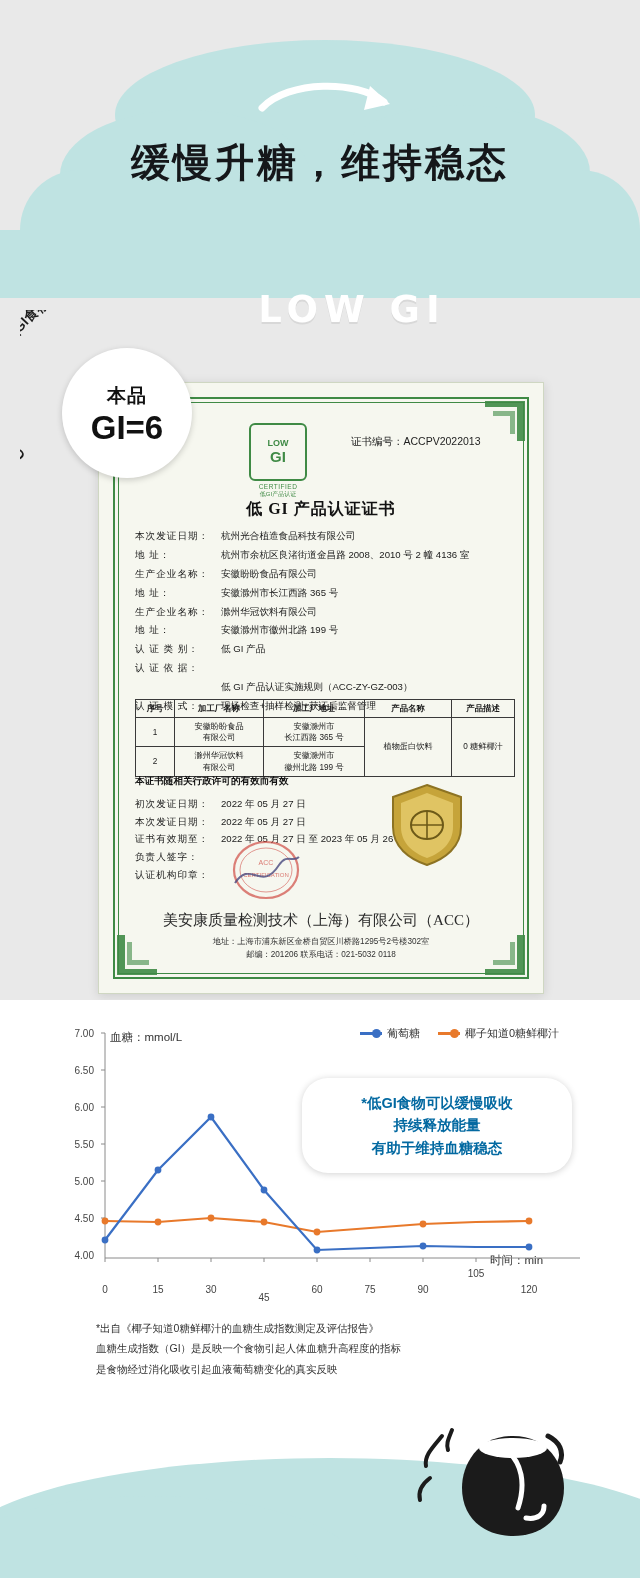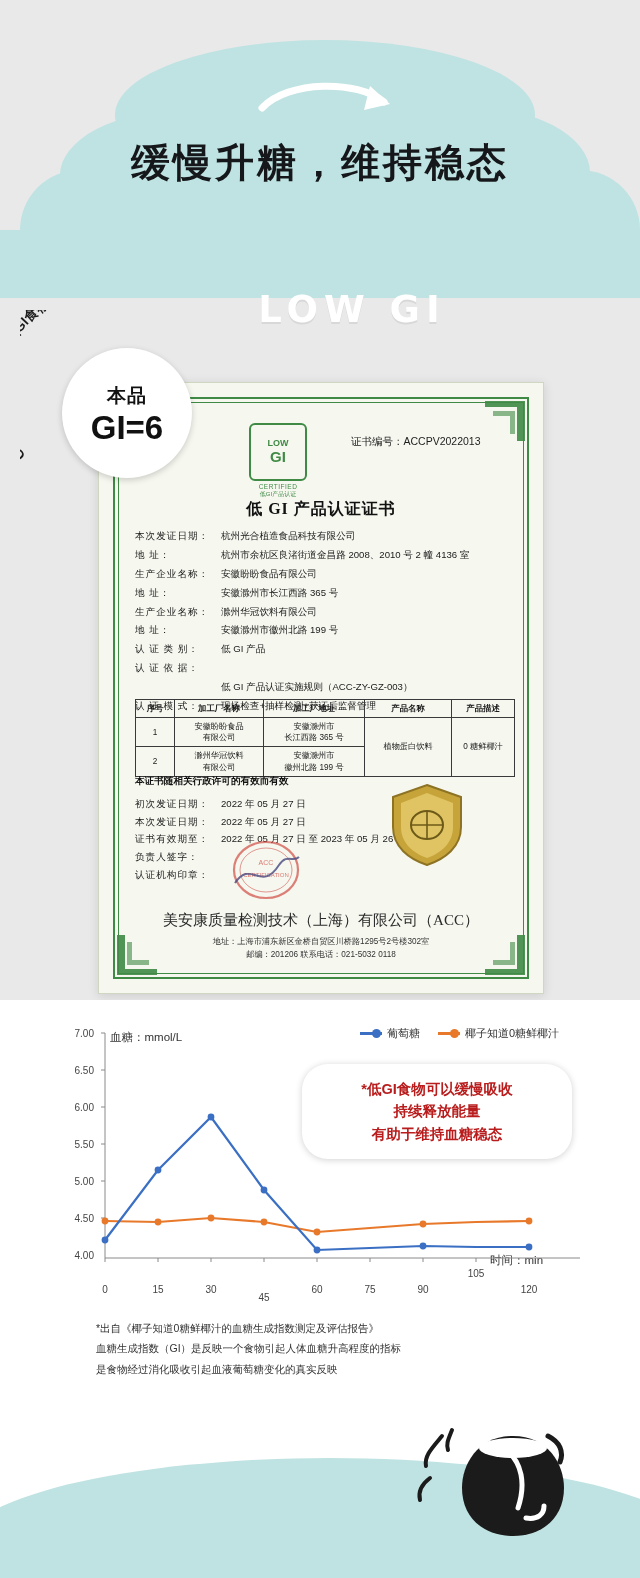--- a/index.html
+++ b/index.html
@@ -98,23 +98,23 @@
   .chart-area{position:absolute;left:0;top:0;width:640px;height:400px;}
   .ylab{position:absolute;font-size:10px;color:#444;text-align:right;width:36px;}
   .xlab{position:absolute;font-size:10px;color:#444;text-align:center;width:30px;}
   .axis-title-y{position:absolute;left:110px;top:30px;font-size:11.5px;color:#333;}
   .axis-title-x{position:absolute;left:490px;top:253px;font-size:11.5px;color:#333;}
   .legend{position:absolute;left:360px;top:26px;font-size:11px;color:#333;display:flex;gap:18px;align-items:center;}
   .legend .it{display:flex;align-items:center;gap:6px;}
   .legend .dot{width:9px;height:9px;border-radius:50%;display:inline-block;}
   .legend .bar{width:22px;height:2.5px;display:inline-block;position:relative;}
   .callout{
-    position:absolute;left:302px;top:64px;width:250px;padding:14px 10px;
+    position:absolute;left:302px;top:78px;width:250px;padding:14px 10px;
     background:#fff;border-radius:26px;box-shadow:0 1px 7px rgba(0,0,0,.18);
-    text-align:center;font-size:14.5px;line-height:1.55;color:#b91c1c;font-weight:bold;
+    text-align:center;font-size:14.5px;line-height:1.55;color:#0369a1;font-weight:bold;
   }
   .footnotes{position:absolute;left:96px;top:318px;width:470px;font-size:10.5px;color:#333;line-height:1.95;}
   
   .bottom{position:absolute;left:0;top:1400px;width:640px;height:178px;background:#ffffff;overflow:hidden;}
   .bwave{position:absolute;left:-40px;top:58px;width:740px;height:180px;background:#bfe3e2;border-radius:50% 50% 0 0;}
   .bwave2{position:absolute;left:-60px;top:96px;width:420px;height:150px;background:#bfe3e2;border-radius:50% 50% 0 0;}
   .coconut{position:absolute;left:452px;top:22px;width:122px;height:120px;}
   .splash{position:absolute;left:412px;top:26px;width:60px;height:90px;}
 </style>
 </head>

